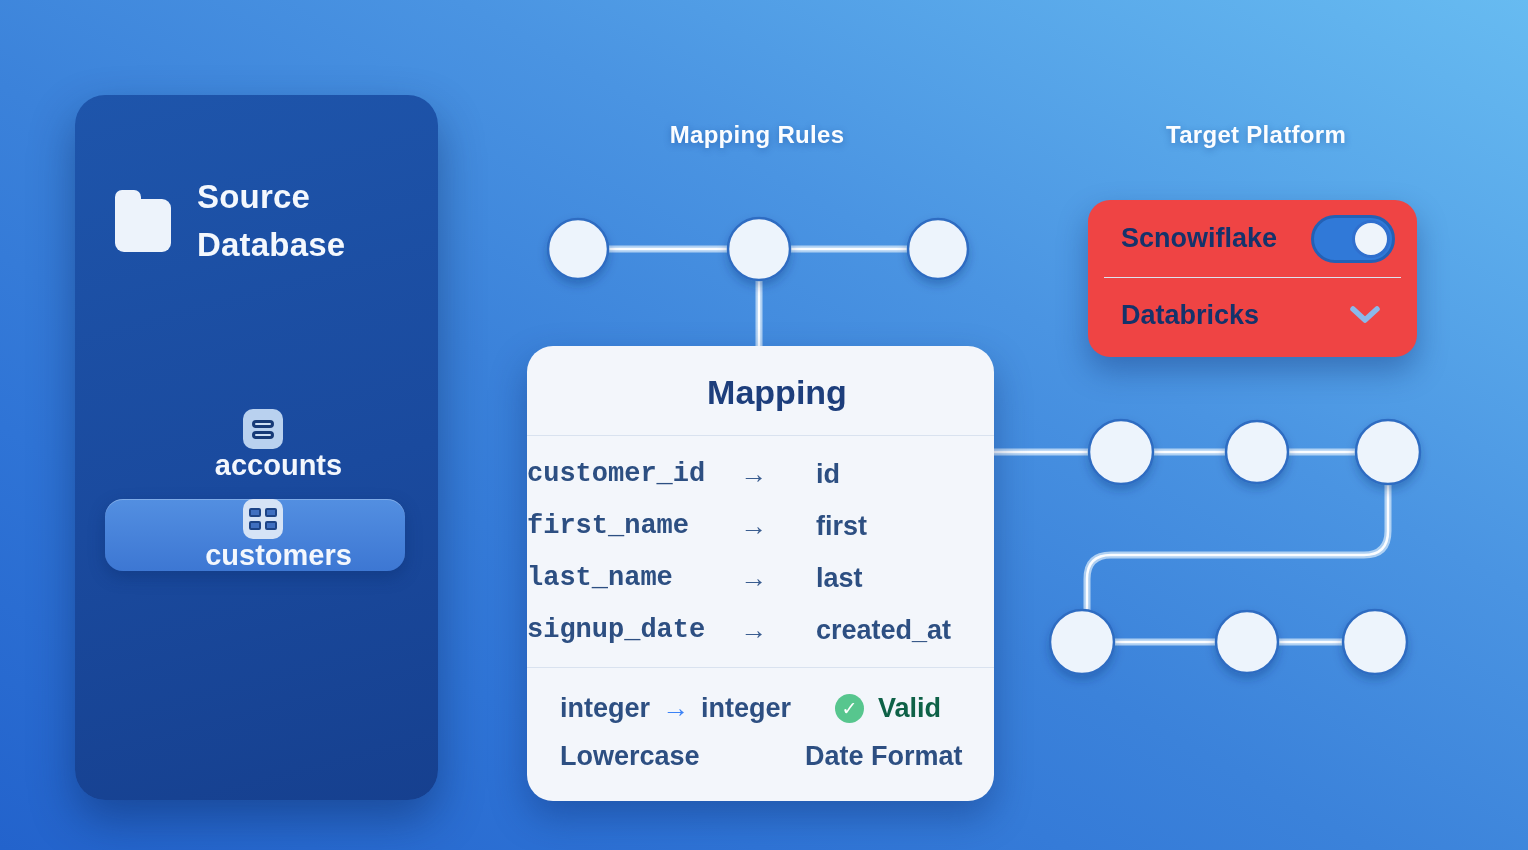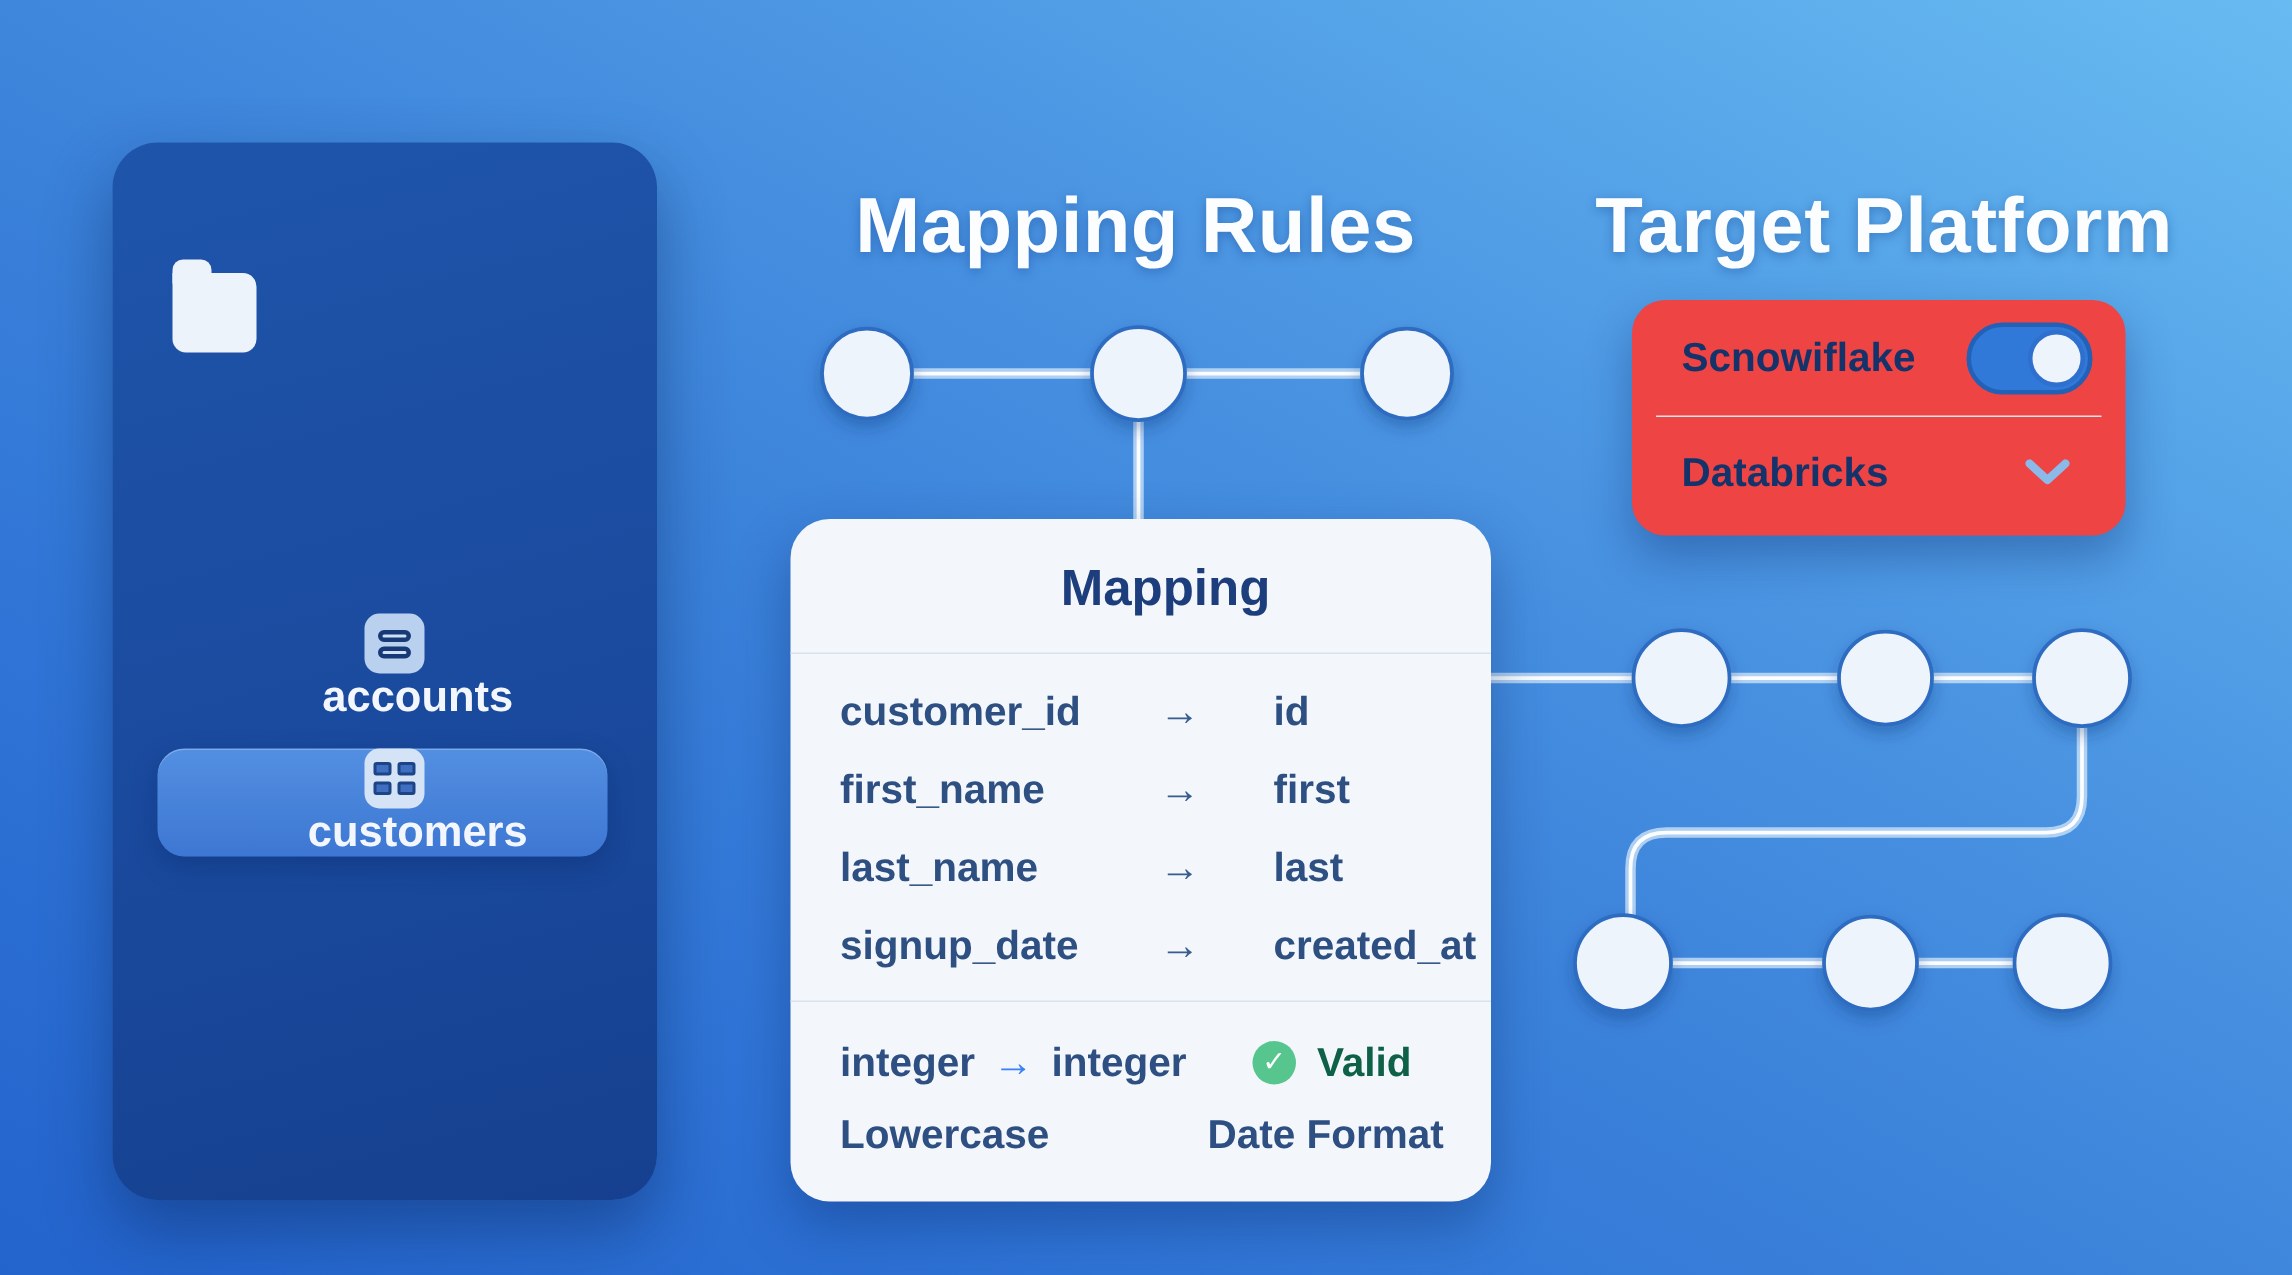--- a/index.html
+++ b/index.html
@@ -41,36 +41,36 @@
   .tbl-icon{width:40px;height:40px;border-radius:10px;background:#b9d1ef;
     display:flex;flex-direction:column;justify-content:center;align-items:center;gap:3px;flex:0 0 auto;}
   .tbl-icon .bar{width:22px;height:8px;border:3px solid #173a77;border-radius:4px;background:#cfe0f4;box-sizing:border-box;}
   .grid-icon{width:40px;height:40px;border-radius:10px;background:#d5e3f6;
     display:grid;grid-template-columns:12px 12px;grid-template-rows:9px 9px;gap:4px;
     justify-content:center;align-content:center;flex:0 0 auto;}
   .grid-icon .cell{background:#3f6fc0;border:2.5px solid #1d4487;border-radius:2px;box-sizing:border-box;}
 
   
   .heading{
-    position:absolute;z-index:2;color:#fbfdff;font-size:52px;font-weight:700;
+    position:absolute;z-index:2;color:#fbfdff;font-size:24px;font-weight:700;
     text-align:center;letter-spacing:.3px;text-shadow:0 2px 7px rgba(18,62,140,.40);
   }
   .h-mapping{left:517px;top:121px;width:480px;}
   .h-target{left:1056px;top:121px;width:400px;}
 
   
   .map-card{
     position:absolute;left:527px;top:346px;width:467px;height:455px;z-index:3;
     background:#f3f6fb;border-radius:26px;box-shadow:0 16px 36px rgba(12,45,112,.40);
   }
   .map-title{color:#1d3e7c;font-size:34px;font-weight:700;padding:27px 0 0 33px;text-align:center;}
   .map-div{height:0;border-top:1.5px solid #d9e2ef;margin-top:23px;}
   .map-rows{padding:12px 0 0 0;}
   .map-row{display:flex;align-items:center;height:52px;font-size:27px;font-weight:600;color:#2d4f82;}
-  .map-row .src{margin-left:33px;width:213px;}
+  .map-row .src{width:213px;font-family:Liberation Mono, monospace;}
   .map-row .arr{width:76px;color:#3a5d90;}
   .map-row .tgt{}
   .map-foot{padding-top:16px;}
   .foot-row{display:flex;align-items:center;height:48px;font-size:27px;font-weight:600;color:#2d4f82;}
   .foot-left{margin-left:33px;width:245px;display:flex;align-items:center;gap:12px;}
   .foot-left .acc-arrow{color:#3b82f6;}
   .valid-badge{display:flex;align-items:center;gap:14px;margin-left:30px;}
   .check-circle{width:29px;height:29px;border-radius:50%;background:#57c68e;
     display:flex;align-items:center;justify-content:center;color:#ffffff;font-size:19px;font-weight:700;}
   .valid-text{color:#0e6147;font-weight:600;}
@@ -125,20 +125,21 @@
       <circle cx="1375" cy="642" r="32" fill="#edf4fc" stroke="#2e6cc2" stroke-width="2.5"></circle>
     </g>
   </svg>
 
   <div class="sidebar">
     <div class="sb-head">
       <div class="folder-icon">
         <div class="tab"></div>
           <div class="body"></div>
       </div>
+      <div class="sb-title">Source Database</div>
     </div>
     <div class="sb-items">
       <div class="sb-item">
         <div class="tbl-icon">
           <div class="bar"></div>
             <div class="bar"></div>
         </div>
         <div class="label">accounts</div>
       </div>
       <div class="sb-item active">

